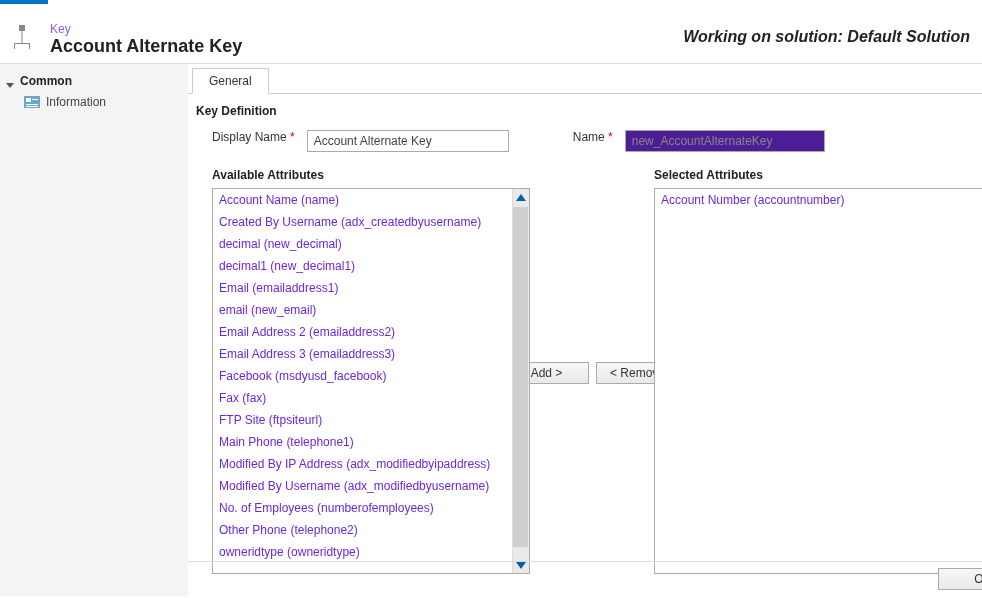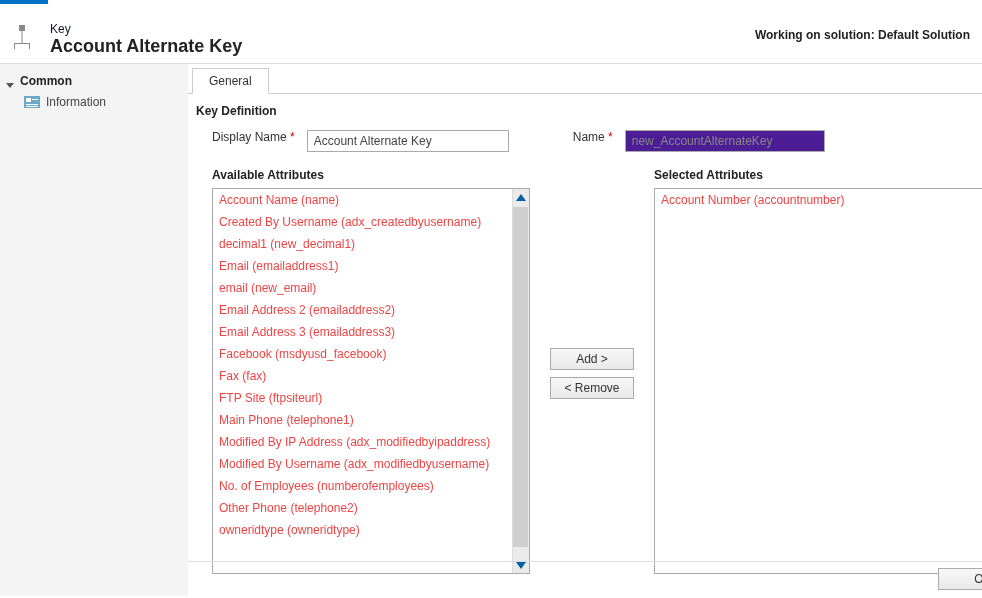--- a/index.html
+++ b/index.html
@@ -2,23 +2,23 @@
 <html><head>
 <meta charset="utf-8">
 <style>
   * { box-sizing: border-box; font-family: "Segoe UI", Arial, sans-serif; }
   html, body { margin: 0; padding: 0; width: 982px; height: 598px; background: #fff; color: #333; font-size: 12px; overflow: hidden; }
   .progress { position: absolute; top: 0; left: 0; height: 4px; width: 48px; background: #0072c6; }
 
   .header-row { position: relative; display: flex; align-items: flex-start; padding: 22px 8px 6px 8px; border-bottom: 1px solid #ddd; }
   .header-icon { width: 30px; height: 32px; margin: 2px 8px 0 4px; display: flex; align-items: center; justify-content: center; }
   .header-icon svg { display:block; }
-  .header-texts .eyebrow { font-size: 12px; color: #0f172a; }
+  .header-texts .eyebrow { font-size: 12px; color: #8b5cf6; }
   .header-texts .title { font-size: 18px; font-weight: 600; color: #222; }
-  .sol-text { position: absolute; right: 12px; top: 28px; font-size: 12px; font-weight: 600; color: #222; }
+  .sol-text { position: absolute; right: 12px; top: 28px; font-size: 16px; font-weight: 600; color: #222; font-style: italic; }
 
   .body { display: flex; height: calc(598px - 66px); }
   .sidebar { width: 188px; flex: 0 0 188px; background: #f4f4f4; padding-top: 6px; }
   .nav-header { display:flex; align-items:flex-end; gap:4px; padding: 4px 10px 4px 6px; font-weight: 600; color: #222; }
   .caret { width: 0; height: 0; border-top: 5px solid #555; border-left: 4px solid transparent; border-right: 4px solid transparent; display:inline-block; margin-right:2px; }
   .nav-item { display:flex; align-items:center; gap:6px; padding: 3px 10px 3px 24px; color: #444; }
   .nav-icon { width:16px; height:14px; display:inline-flex; align-items:center; justify-content:center; }
   .nav-icon svg { display:block; }
 
   .main { flex: 1; position: relative; padding: 0 8px 0 0; }
@@ -34,28 +34,28 @@
   .text-input.wider { width: 200px; }
   .text-input.ro { background: #4c1d95; color: #888; }
 
   .lists-row { display:flex; align-items:flex-start; padding: 0 0 0 24px; gap: 12px; }
   .list-col { flex: 0 0 auto; }
   .list-label { font-weight: 600; padding-bottom: 6px; color:#222; }
   .listbox { border: 1px solid #aaa; background:#fff; overflow: hidden; position: relative; }
   #avail-box { width: 318px; height: 386px; }
   #sel-box { width: 374px; height: 386px; }
   .list-inner { position:absolute; left:0; right:18px; top:0; bottom:0; overflow:hidden; }
-  .opt { padding: 2px 6px; line-height: 18px; font-size: 12px; color: #ef4444; white-space: nowrap; }
+  .opt { padding: 2px 6px; line-height: 18px; font-size: 12px; color: #6d28d9; white-space: nowrap; }
   .scroll-track { position:absolute; right:0; top:0; bottom:0; width:17px; background:#eaeaea; border-left:1px solid #ddd; display:flex; flex-direction:column; justify-content:space-between; align-items:center; }
   .scroll-thumb { position:absolute; right:1px; width:15px; top:18px; height: 340px; background:#cfcfcf; }
   .scroll-arrow { width:16px; height:16px; display:flex; align-items:center; justify-content:center; z-index:2; color:#0060a8; font-size:12px; }
   .scroll-arrow.up::after { content:""; display:block; border-bottom: 7px solid #0060a8; border-left: 5px solid transparent; border-right: 5px solid transparent; }
   .scroll-arrow.down::after { content:""; display:block; border-top: 7px solid #0060a8; border-left: 5px solid transparent; border-right: 5px solid transparent; }
 
-  .btn-col { display:flex; flex-direction:column; gap: 7px; justify-content: center; align-items: center; height: 386px; width: 100px; padding-top: 24px; }
+  .btn-col { display:flex; flex-direction:row; gap: 7px; justify-content: center; align-items: center; height: 386px; width: 100px; padding-top: 24px; }
   .btn { min-width: 84px; height: 22px; background: linear-gradient(#f7f7f7,#e9e9e9); border: 1px solid #aaa; font-size: 12px; color:#333; cursor:pointer; }
 
   .footer { position:absolute; right: 8px; bottom: 6px; }
   .footer .btn { min-width: 90px; }
   .bottom-line { position:absolute; left:0; right:0; bottom:34px; border-top:1px solid #ddd; }
 </style>
 </head>
 <body>
 
 <div class="progress"></div>
@@ -115,20 +115,21 @@
       </div>
     </div>
 
     <div class="lists-row">
       <div class="list-col">
         <div class="list-label">Available Attributes</div>
         <div id="avail-box" class="listbox">
           <div class="list-inner" id="avail-inner">
               <div class="opt">Account Name (name)</div>
               <div class="opt">Created By Username (adx_createdbyusername)</div>
+              <div class="opt">decimal (new_decimal)</div>
               <div class="opt">decimal1 (new_decimal1)</div>
               <div class="opt">Email (emailaddress1)</div>
               <div class="opt">email (new_email)</div>
               <div class="opt">Email Address 2 (emailaddress2)</div>
               <div class="opt">Email Address 3 (emailaddress3)</div>
               <div class="opt">Facebook (msdyusd_facebook)</div>
               <div class="opt">Fax (fax)</div>
               <div class="opt">FTP Site (ftpsiteurl)</div>
               <div class="opt">Main Phone (telephone1)</div>
               <div class="opt">Modified By IP Address (adx_modifiedbyipaddress)</div>

